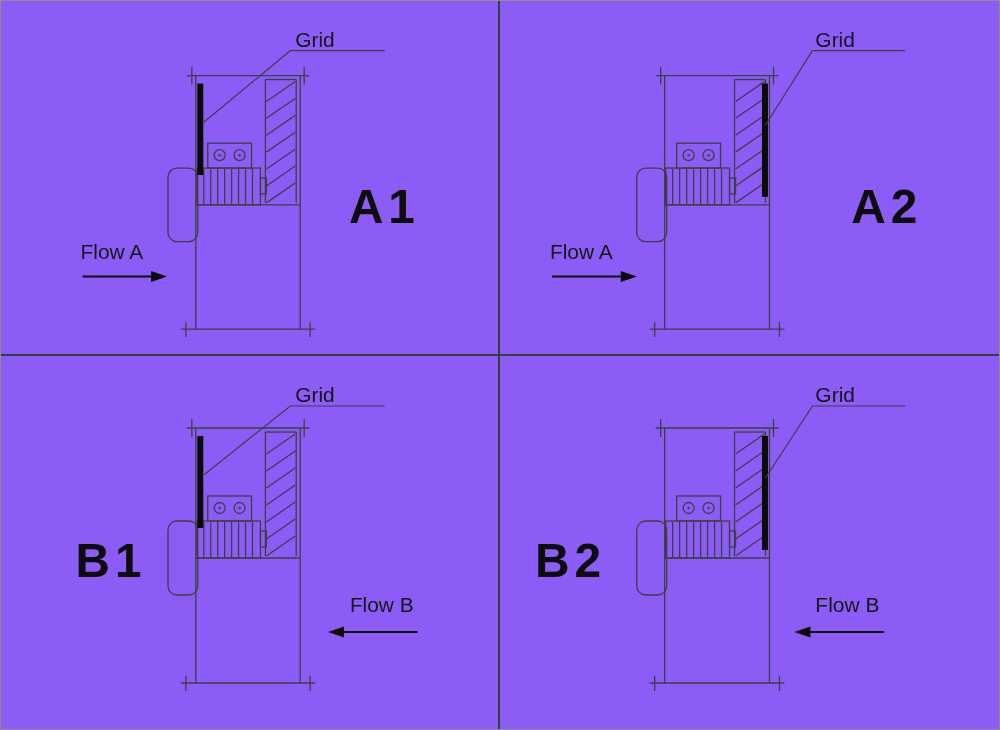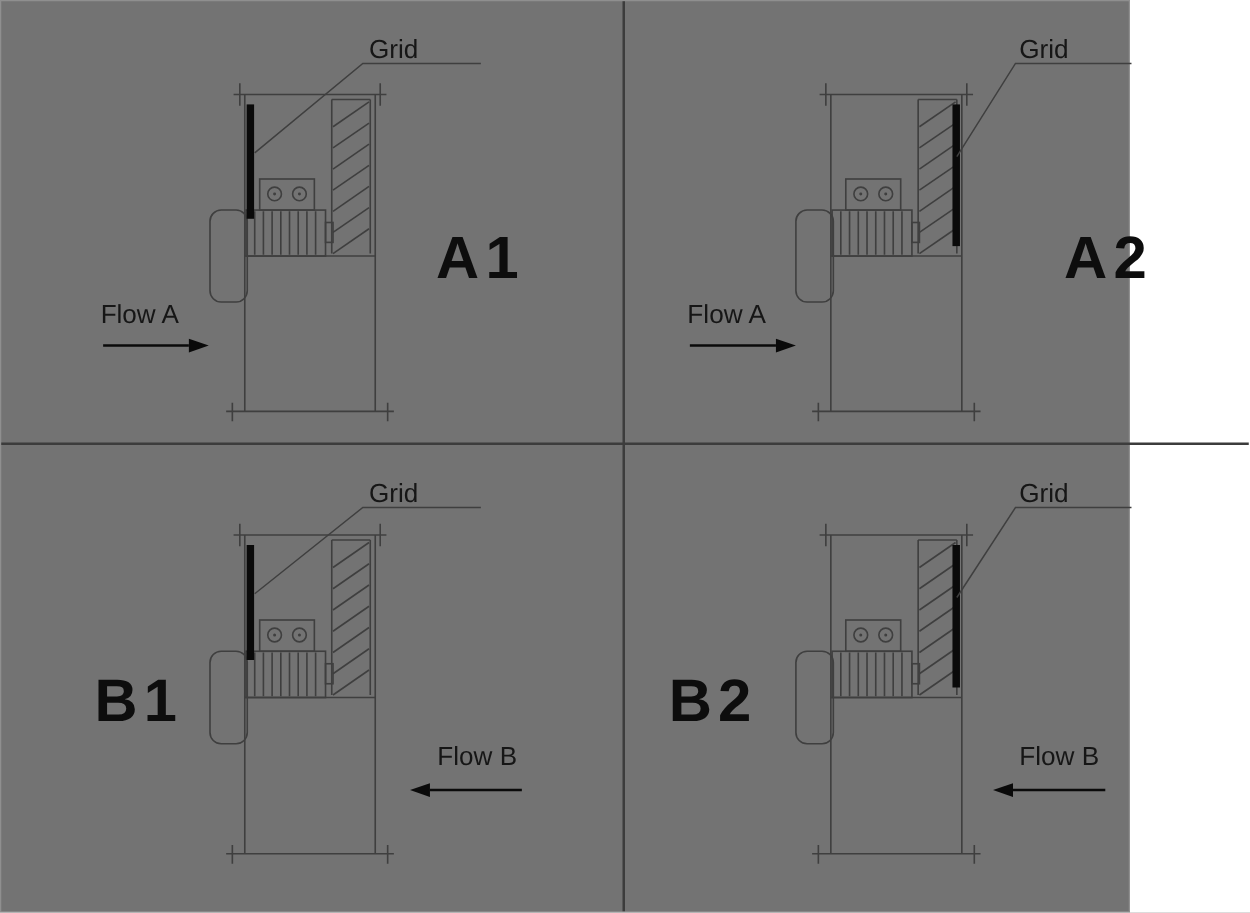--- a/index.html
+++ b/index.html
@@ -1,23 +1,23 @@
 <!DOCTYPE html>
 <html><head>
 <meta charset="utf-8">
 <style>
   html, body { margin: 0; padding: 0; background: #ffffff; }
   .canvas {
-    width: 904px; height: 730px;
+    width: 1000px; height: 730px;
     box-sizing: border-box;
     border: 1px solid #8f8f8f;
     display: grid;
     grid-template-columns: 499px 499px;
     grid-template-rows: 355px 373px;
-    background: #737373;
+    background: #8b5cf6;
     font-family: "Liberation Sans", sans-serif;
   }
   .panel { box-sizing: border-box; overflow: hidden; }
   .panel.b-right { border-right: 2px solid #3c3c3c; }
   .panel.b-bottom { border-bottom: 2px solid #3c3c3c; }
   .panel svg { display: block; width: 100%; height: 100%; }
   text {
     font-family: "Liberation Sans", sans-serif;
     fill: #161616;
   }

